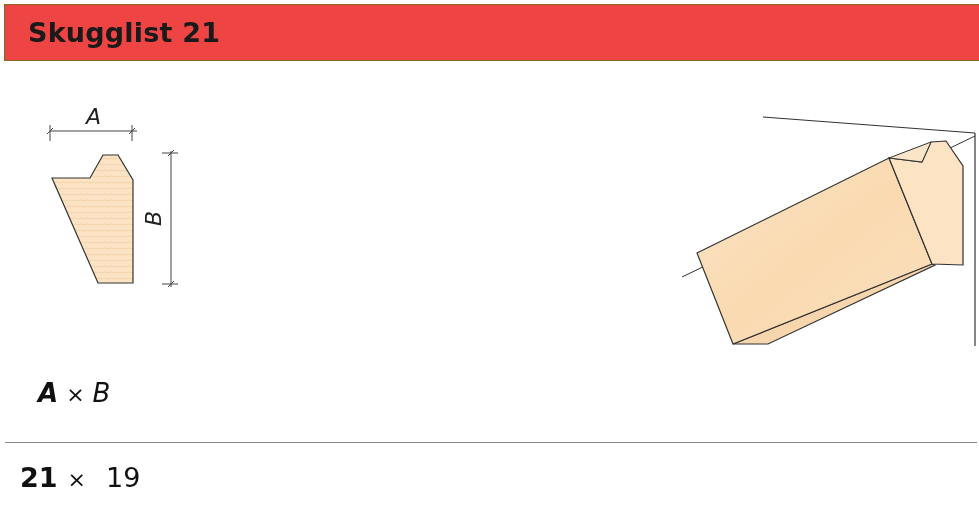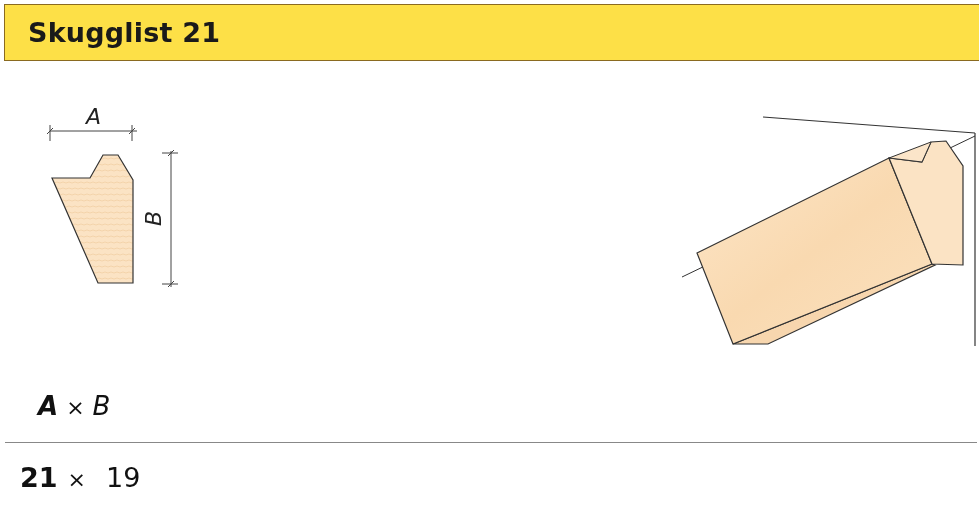--- a/index.html
+++ b/index.html
@@ -1,21 +1,21 @@
 <!DOCTYPE html>
 <html><head>
 <meta charset="utf-8">
 <style>
   html, body { margin:0; padding:0; background:#ffffff; }
   body { width:979px; height:517px; position:relative; overflow:hidden; font-family:"DejaVu Sans", sans-serif; color:#111; }
-  .header { position:absolute; left:4px; top:4px; width:975px; height:57px; background:#fde047; border:1px solid #8a6a20; border-right:none; box-sizing:border-box; }
+  .header { position:absolute; left:4px; top:4px; width:975px; height:57px; background:#ef4444; border:1px solid #8a6a20; border-right:none; box-sizing:border-box; }
   .header .title { position:absolute; left:23px; top:12px; font-size:27px; font-weight:bold; color:#1a1a1a; letter-spacing:0.2px; }
   .profile { position:absolute; left:0; top:0; }
   .scene { position:absolute; left:0; top:0; }
-  .dims-head { position:absolute; left:38px; top:391px; font-size:26px; font-style:italic; }
+  .dims-head { position:absolute; left:38px; top:378px; font-size:26px; font-style:italic; }
   .dims-head .a { font-weight:bold; }
   .dims-head .x { font-style:normal; font-size:22px; margin:0 8px 0 8px; }
   .divider { position:absolute; left:5px; top:442px; width:972px; height:1px; background:#888; }
   .dims-val { position:absolute; left:20px; top:462px; font-size:27px; }
   .dims-val .a { font-weight:bold;margin-top:48px; }
   .dims-val .x { font-size:22px; margin:0 20px 0 10px; }
 </style>
 </head>
 <body>
 

